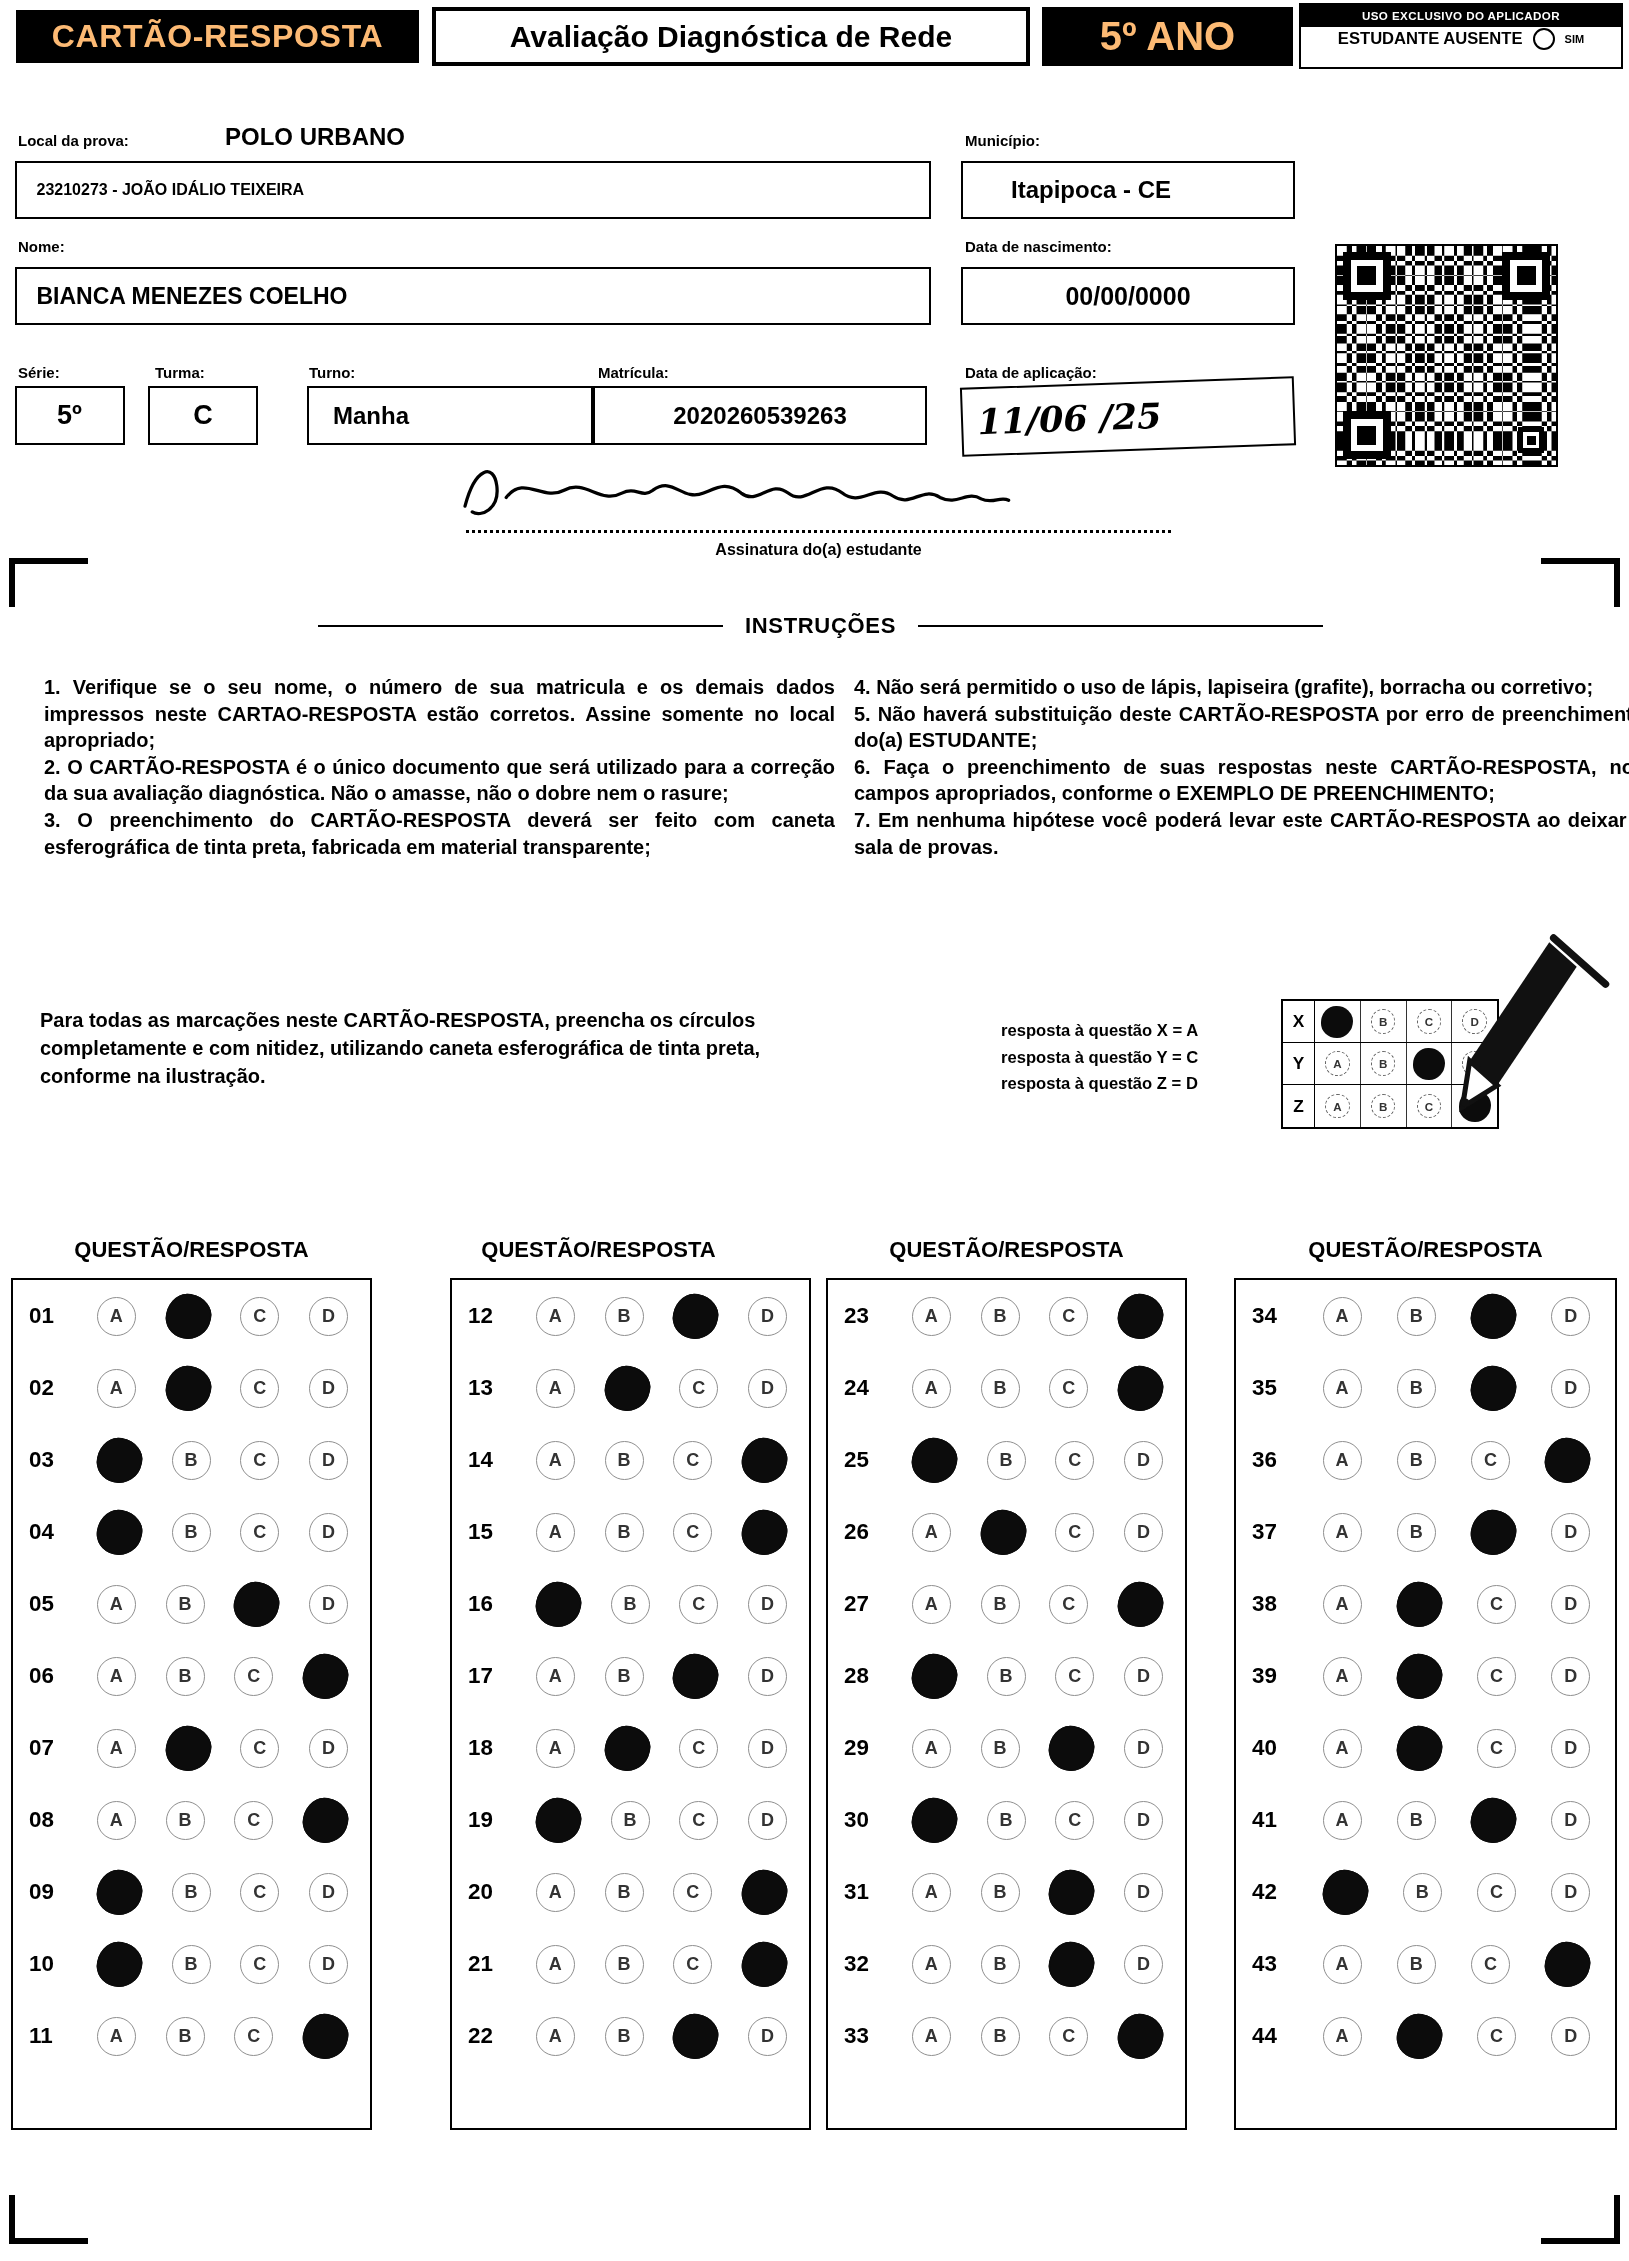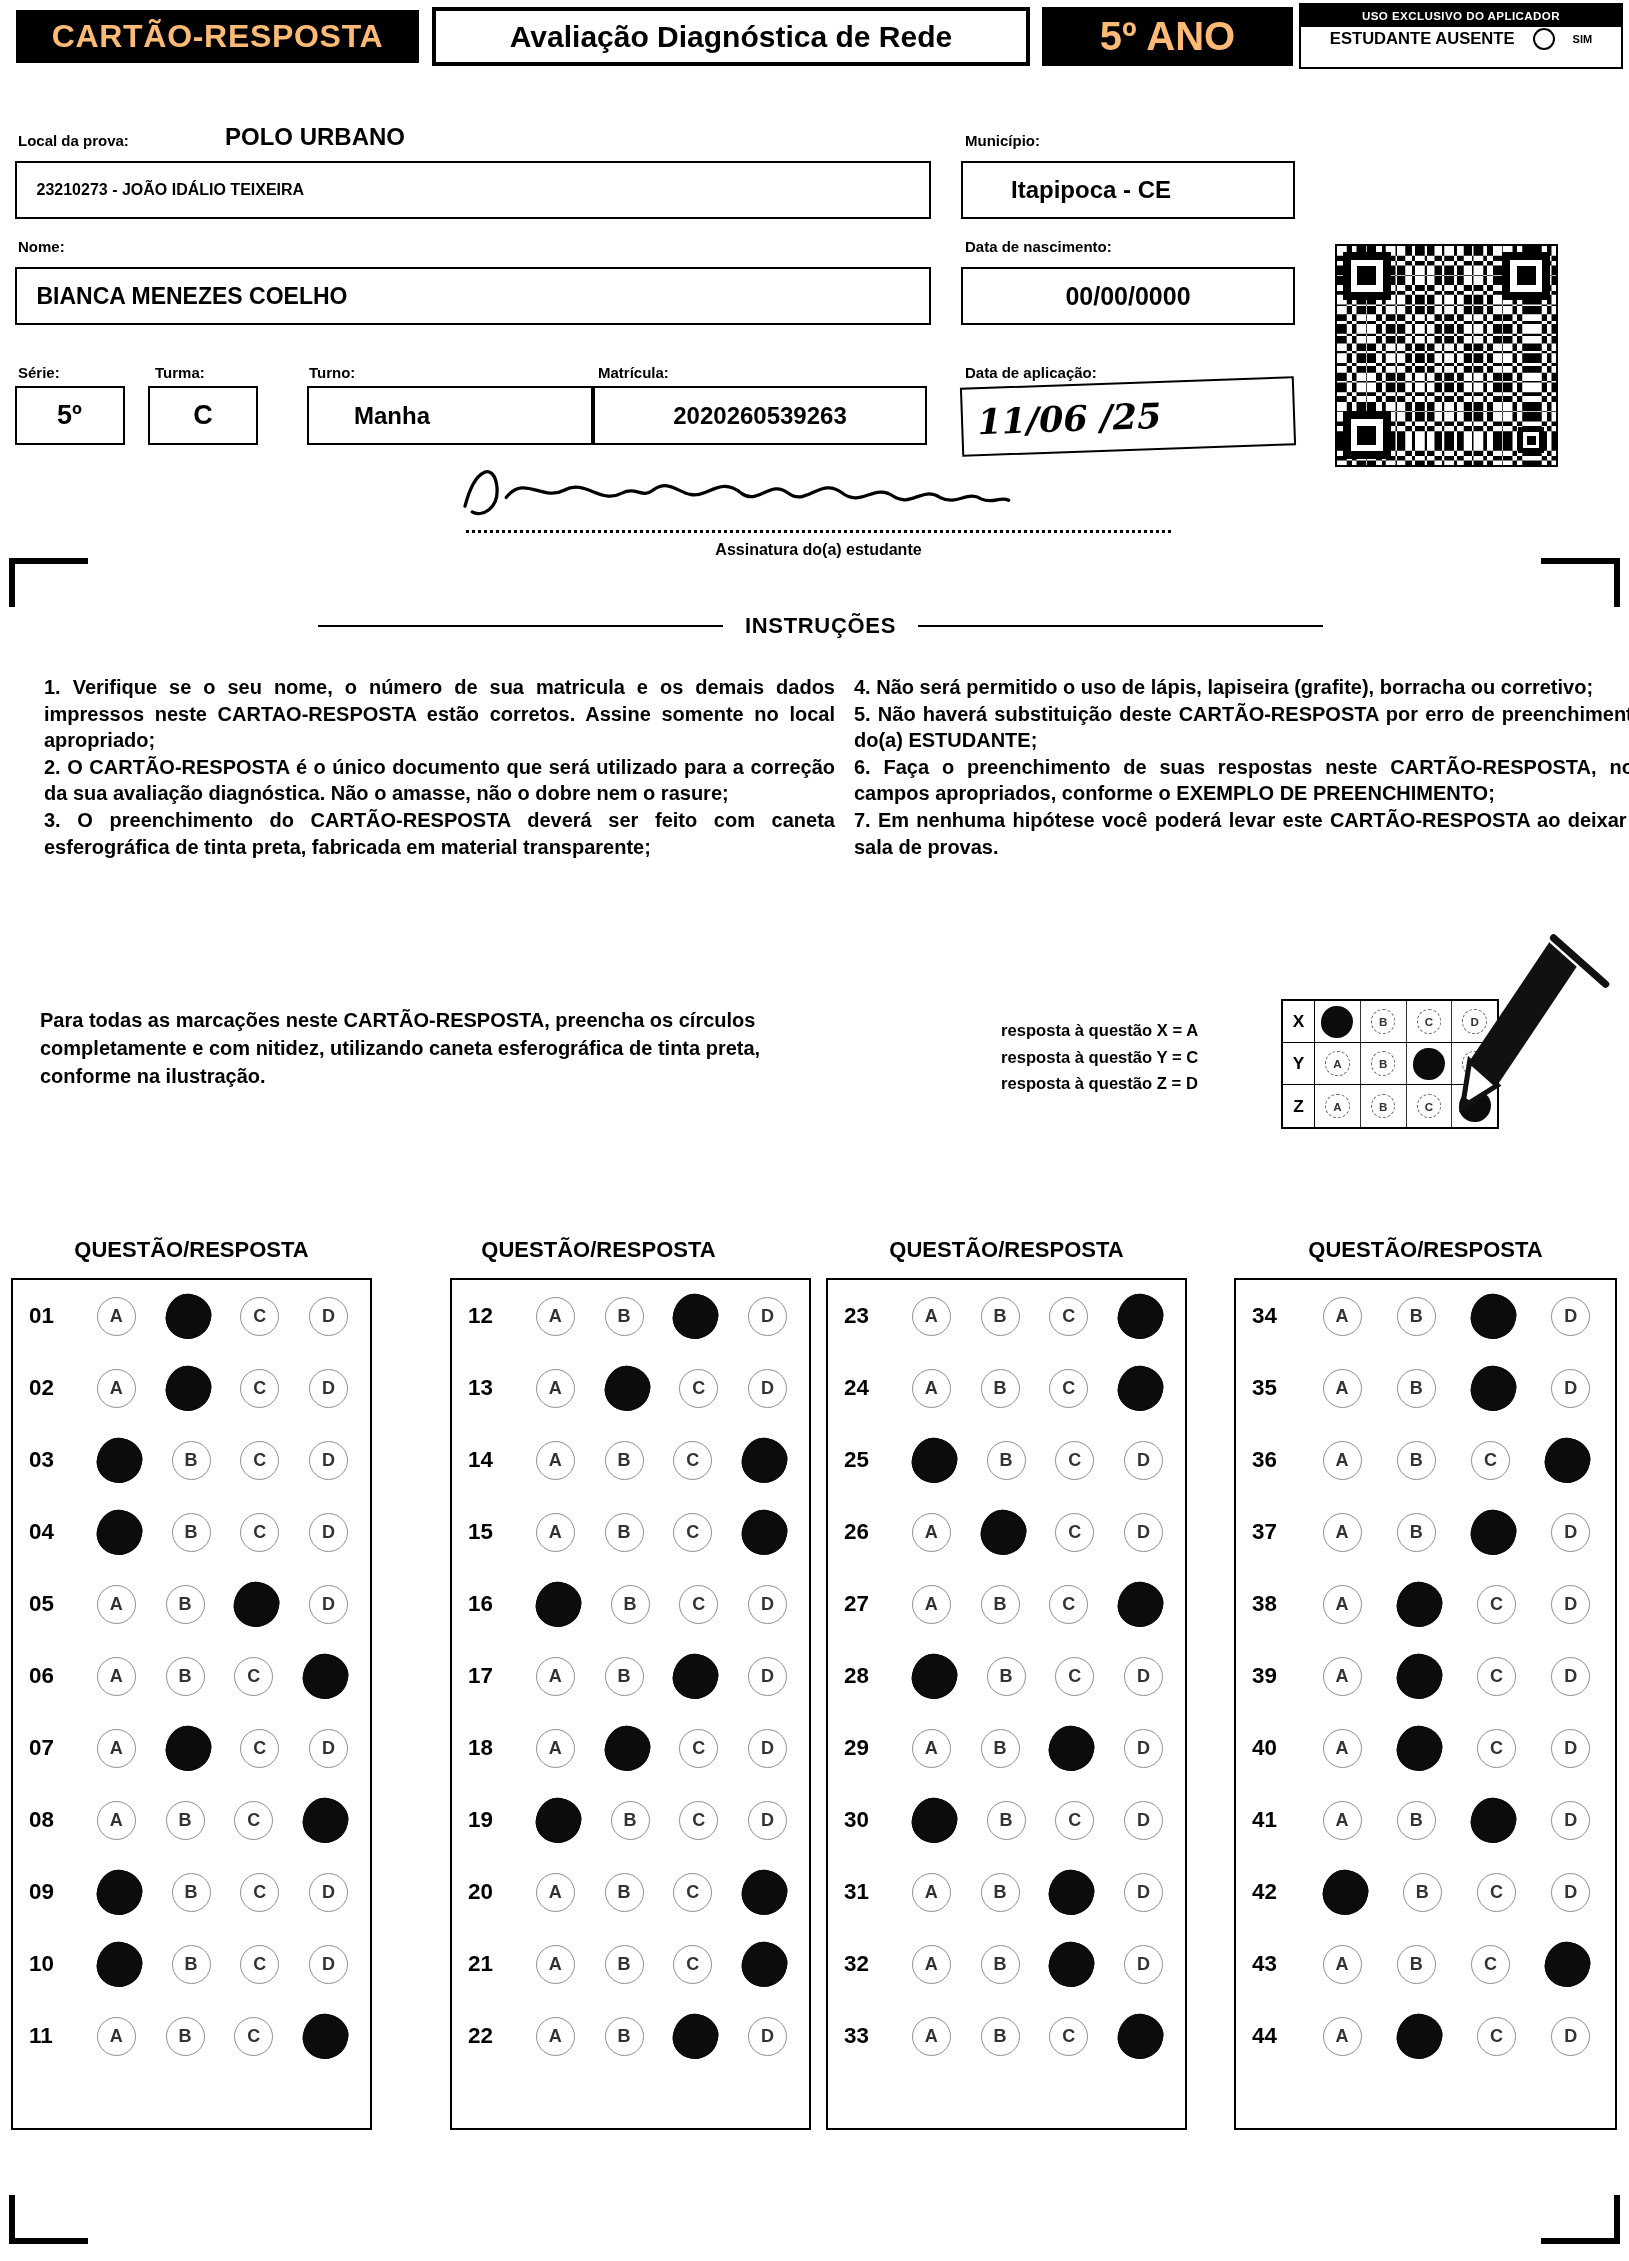--- a/index.html
+++ b/index.html
@@ -7,21 +7,21 @@
   .page { position: relative; width: 1630px; height: 2261px; background: #fff; color: #000; margin: 0 auto; overflow: hidden; }
   .abs { position: absolute; }
 
   
   .blackbox { background: #000; color: #fdba74; display: flex; align-items: center; justify-content: center; font-weight: bold; }
   #card-title { left: 16px; top: 10px; width: 403px; height: 53px; font-size: 32px; letter-spacing: 0.7px; }
   #exam-title { left: 432px; top: 7.2px; width: 598px; height: 59px; border: 4.3px solid #000; display: flex; align-items: center; justify-content: center; font-weight: bold; font-size: 30px; background: #fff; }
   #grade { left: 1042px; top: 7.2px; width: 251px; height: 59px; font-size: 40px; }
   #applicator { left: 1299px; top: 2.9px; width: 324px; height: 66px; border: 2.2px solid #000; background: #fff; }
   .app-bar { height: 22px; background: #000; color: #fff; font-size: 11.6px; font-weight: bold; display: flex; align-items: center; justify-content: center; letter-spacing: 0.4px; }
-  .absent-row { height: 24px; display: flex; align-items: center; justify-content: center; gap: 18px; font-size: 16.6px; font-weight: bold; }
+  .absent-row { height: 24px; display: flex; align-items: center; justify-content: center; gap: 10px; font-size: 16.6px; font-weight: bold; }
   .absent-circle { width: 22px; height: 22px; border: 2.2px solid #000; border-radius: 50%; display: inline-block; }
   .absent-sim { font-size: 11px; }
 
   
   .label { font-size: 15px; font-weight: bold; }
   .borderbox { border: 2.9px solid #000; background: #fff; display: flex; align-items: center; font-weight: bold; }
   #local-label { left: 18px; top: 132px; }
   #local-value { left: 225px; top: 123px; font-size: 24px; font-weight: bold; }
   #municipio-label { left: 965px; top: 132px; }
   #school-box { left: 14.5px; top: 161px; width: 916px; height: 58px; padding-left: 20px; font-size: 16px; }
@@ -30,21 +30,21 @@
   #nascimento-label { left: 965px; top: 238px; }
   #nome-box { left: 14.5px; top: 267px; width: 916px; height: 58px; padding-left: 20px; font-size: 23px; }
   #nascimento-box { left: 961px; top: 267px; width: 334px; height: 58px; justify-content: center; font-size: 25px; }
   #serie-label { left: 18px; top: 364px; }
   #turma-label { left: 155px; top: 364px; }
   #turno-label { left: 309px; top: 364px; }
   #matricula-label { left: 598px; top: 364px; }
   #aplicacao-label { left: 965px; top: 364px; }
   #serie-box { left: 14.5px; top: 386px; width: 110px; height: 59px; justify-content: center; font-size: 27px; }
   #turma-box { left: 148px; top: 386px; width: 110px; height: 59px; justify-content: center; font-size: 27px; }
-  #turno-box { left: 307px; top: 386px; width: 286px; height: 59px; padding-left: 45px; font-size: 24px; }
+  #turno-box { left: 307px; top: 386px; width: 286px; height: 59px; padding-left: 24px; font-size: 24px; }
   #matricula-box { left: 593px; top: 386px; width: 334px; height: 59px; justify-content: center; font-size: 24px; }
   #aplicacao-box { left: 961px; top: 382px; width: 334px; height: 69px; padding-left: 14.5px; font-size: 35px; }
   .handwriting { font-family: "DejaVu Serif", serif; font-style: italic; font-weight: bold; transform: rotate(-2deg); }
 
   
   #qr { left: 1335px; top: 244px; width: 223px; height: 223px; border: 2.2px solid #000;
         background-color: #fff;
         background-image: repeating-conic-gradient(#000 0% 25%, #fff 0% 50%), repeating-conic-gradient(#000 0% 25%, #fff 0% 50%);
         background-size: 19.5px 19.5px, 30px 30px; background-blend-mode: difference; }
   .qr-finder { position: absolute; width: 48px; height: 48px; background: #fff; border: 8px solid #000; }

